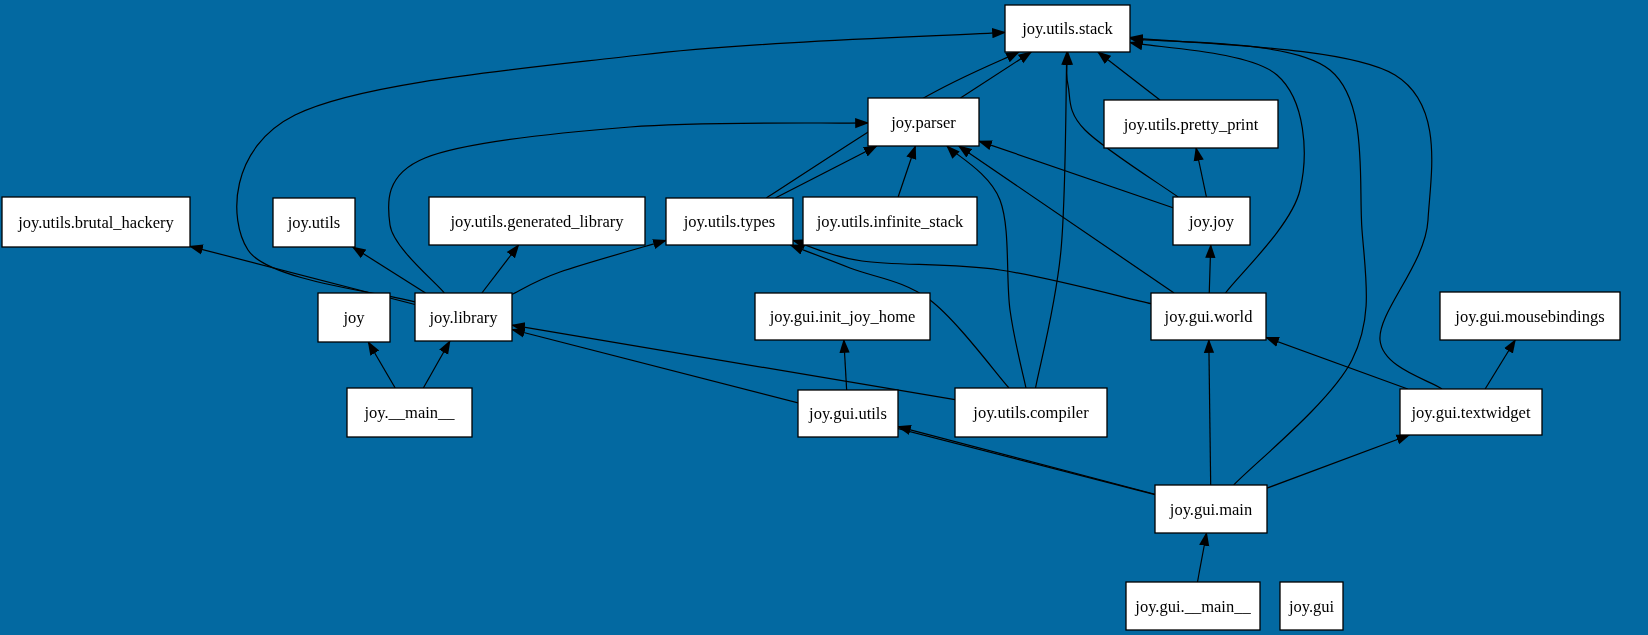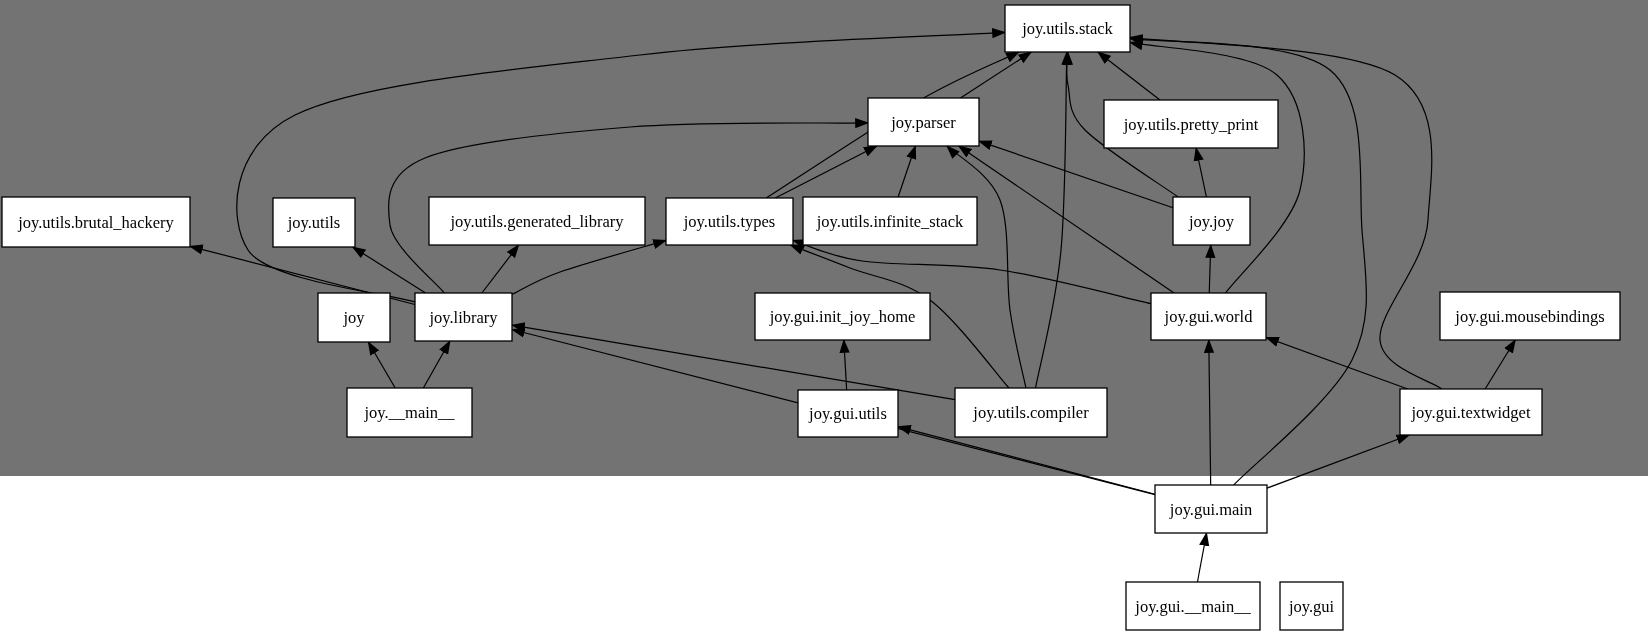--- a/index.html
+++ b/index.html
@@ -7,22 +7,22 @@
     padding: 0;
     background: #ffffff;
     width: 1648px;
     height: 635px;
     overflow: hidden;
     font-family: "Liberation Serif", "DejaVu Serif", serif;
   }
   #canvas-wrap {
     position: relative;
     width: 1648px;
-    height: 476px;
-    background: #737373;
+    height: 635px;
+    background: #0369a1;
   }
   svg { display: block; }
   .node-rect {
     fill: #ffffff;
     stroke: #000000;
     stroke-width: 1.3;
   }
   .node-label {
     font-family: "Liberation Serif", "DejaVu Serif", serif;
     font-size: 16.5px;

